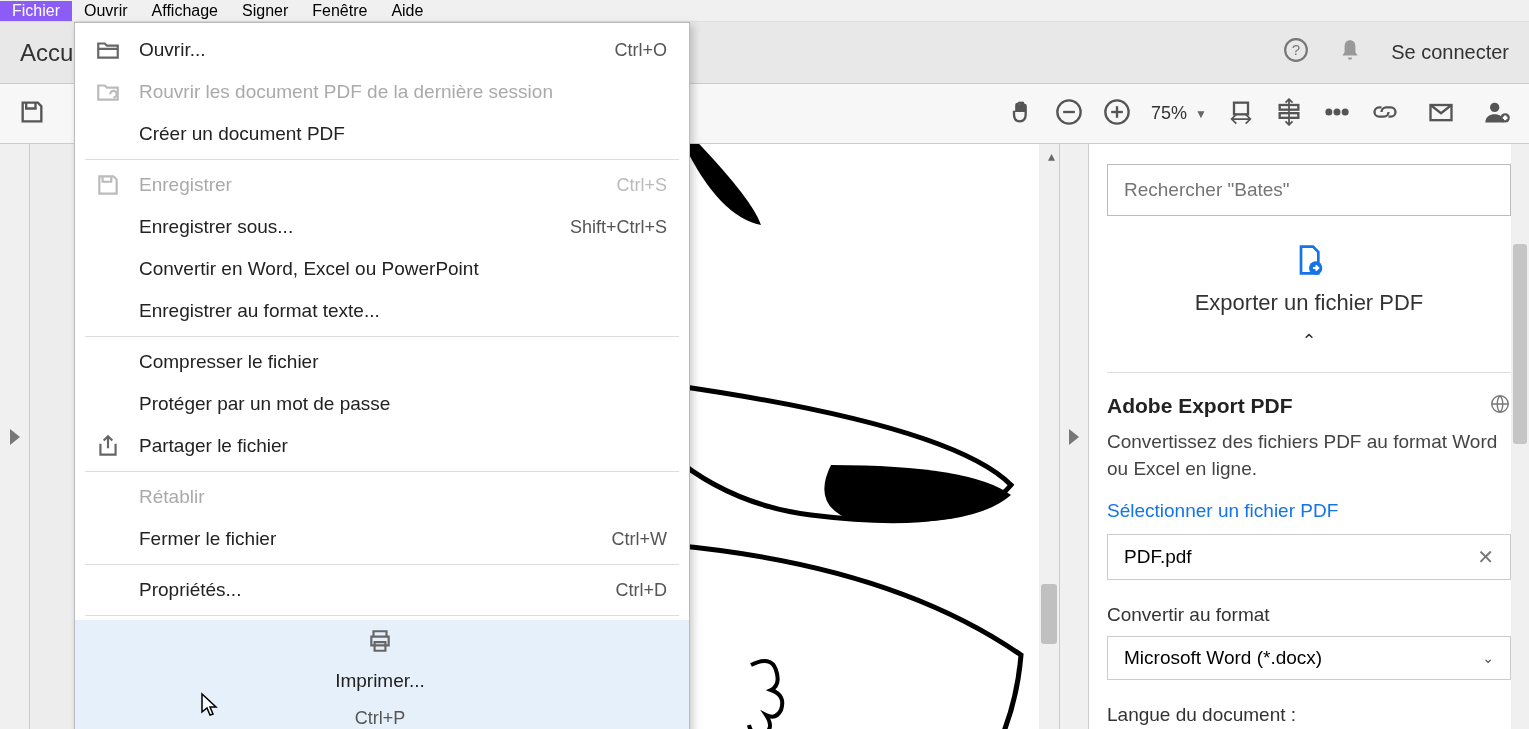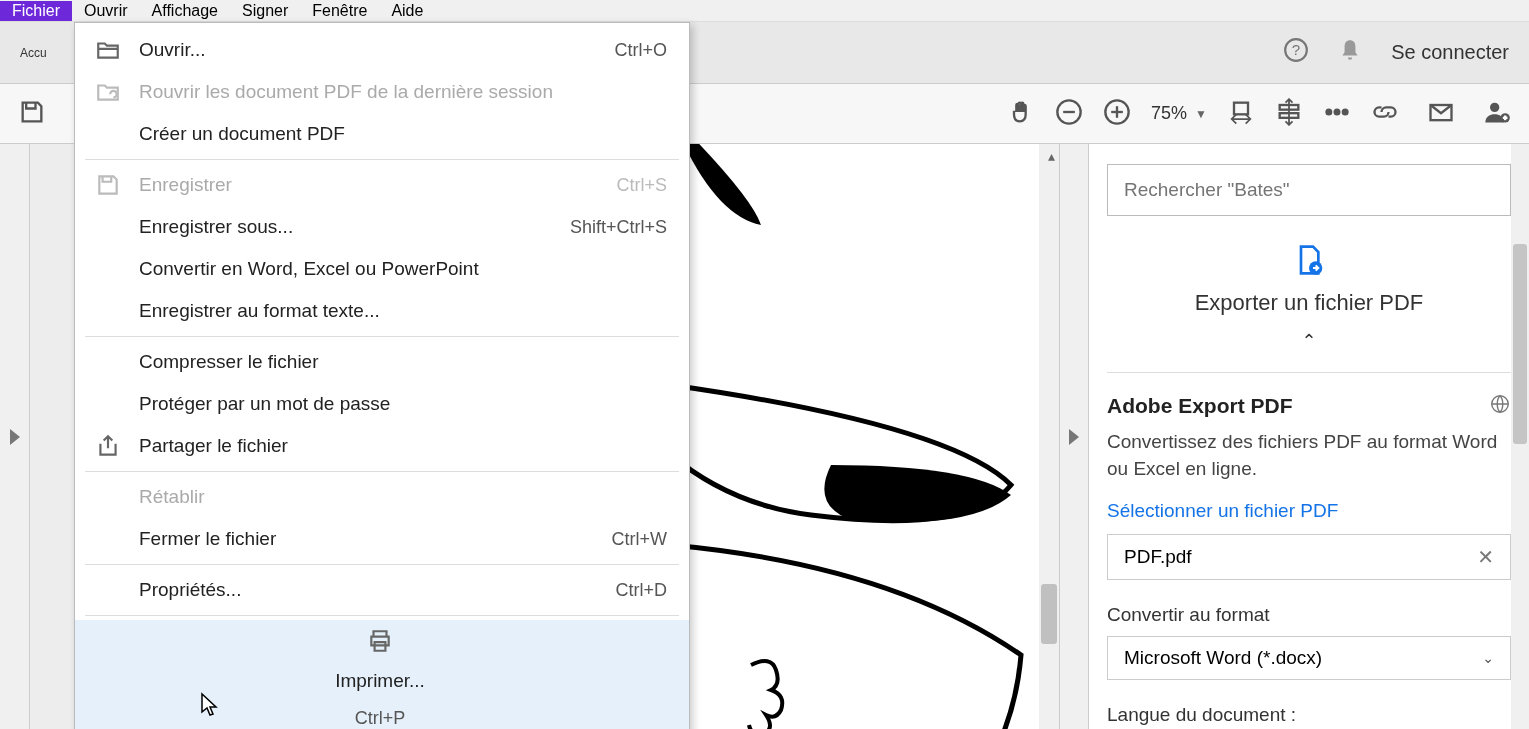--- a/index.html
+++ b/index.html
@@ -1,25 +1,25 @@
 <!DOCTYPE html>
 <html><head>
 <meta charset="utf-8">
 <style>
 * { margin: 0; padding: 0; box-sizing: border-box; font-family: "Segoe UI", Arial, sans-serif; }
 body { background: #fff; width: 1529px; height: 729px; overflow: hidden; position: relative; }
 
 
 .menubar { height: 22px; background: #f0f0f0; display: flex; align-items: center; font-size: 16px; border-bottom: 1px solid #ddd; }
 .menu-item { padding: 1px 12px; cursor: pointer; }
-.menu-item.active { background: #6d28d9; color: #fff; }
+.menu-item.active { background: #8b5cf6; color: #fff; }
 
 
 .ribbon { height: 62px; background: #e8e8e8; display: flex; align-items: center; padding: 0 20px; border-bottom: 1px solid #ccc; position: relative; }
-.ribbon-left { font-size: 12px; color: #333; }
+.ribbon-left { font-size: 24px; color: #333; }
 .ribbon-right { position: absolute; right: 20px; display: flex; align-items: center; gap: 28px; font-size: 20px; color: #555; }
 .ribbon-right svg { width: 26px; height: 26px; fill: #777; }
 
 
 .toolbar { height: 60px; background: #f7f7f7; border-bottom: 1px solid #ccc; display: flex; align-items: center; padding: 0 18px; gap: 20px; position: relative; }
 .toolbar svg { width: 28px; height: 28px; fill: none; stroke: #555; stroke-width: 2; }
 .toolbar .spacer { flex: 1; }
 .zoom-box { display: flex; align-items: center; gap: 8px; font-size: 18px; color: #333; }
 .zoom-caret { font-size: 12px; color: #666; }
 .toolbar-right { display: flex; align-items: center; gap: 28px; }

